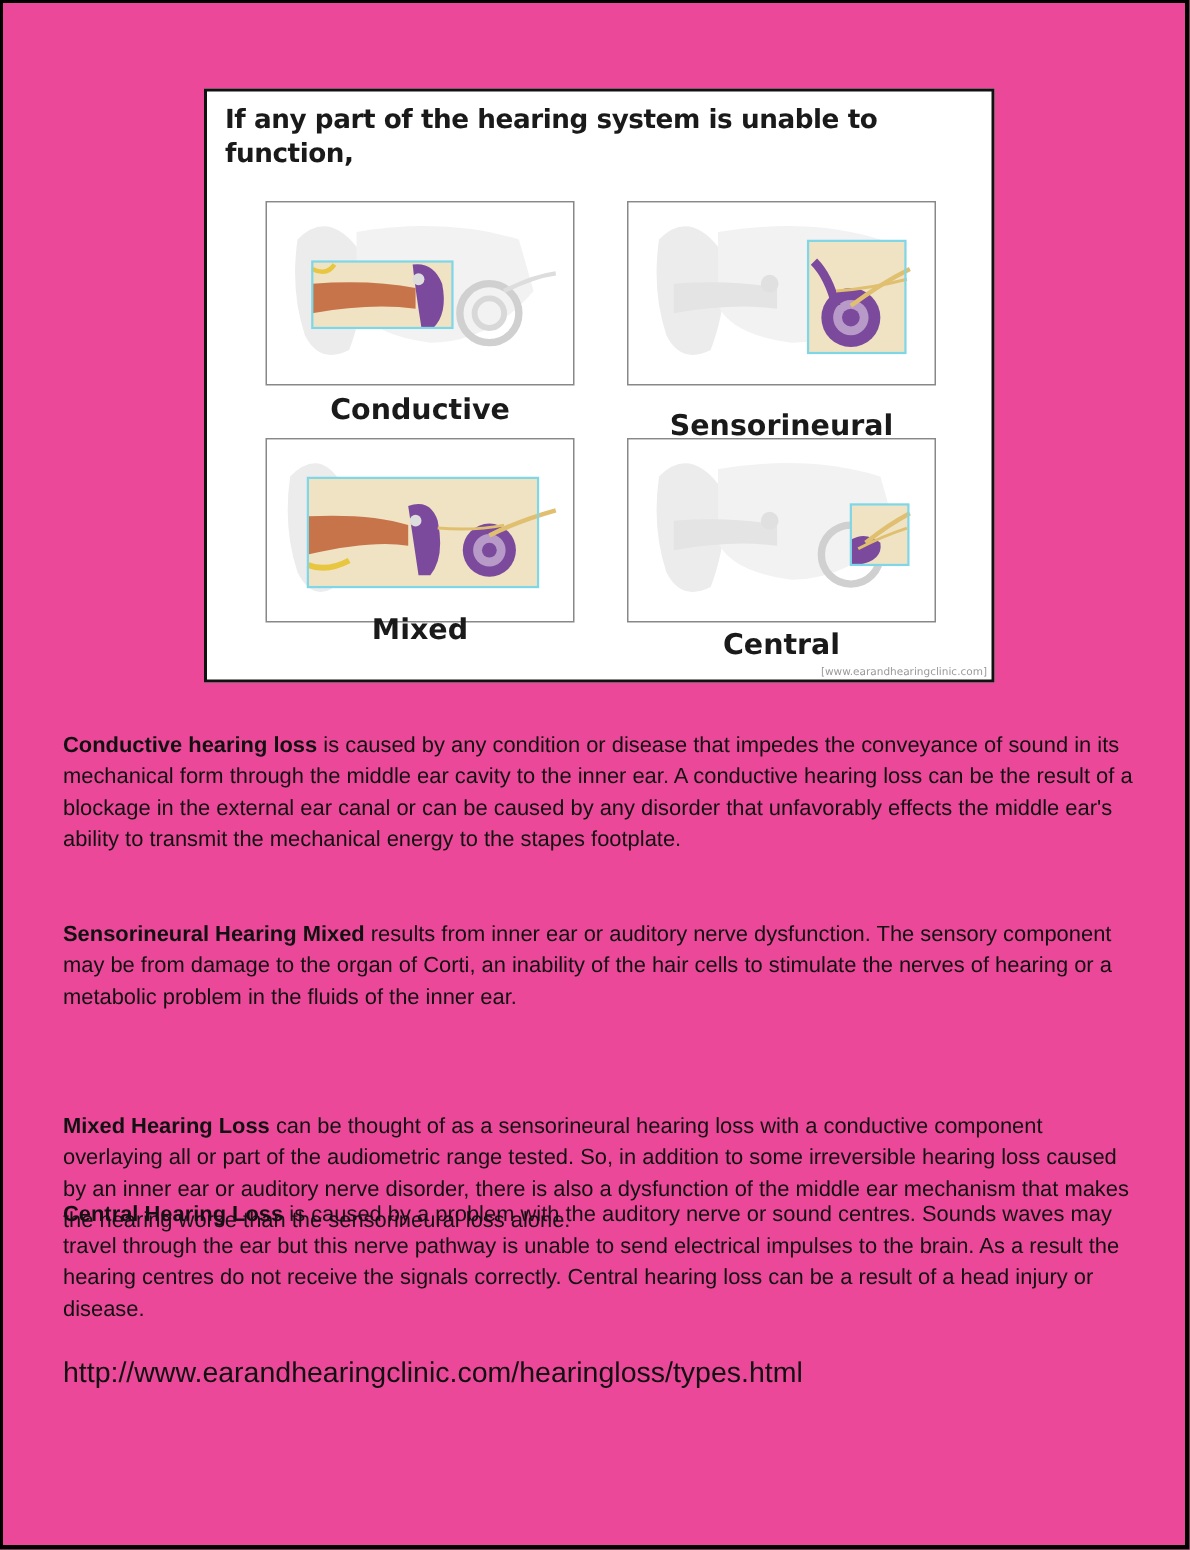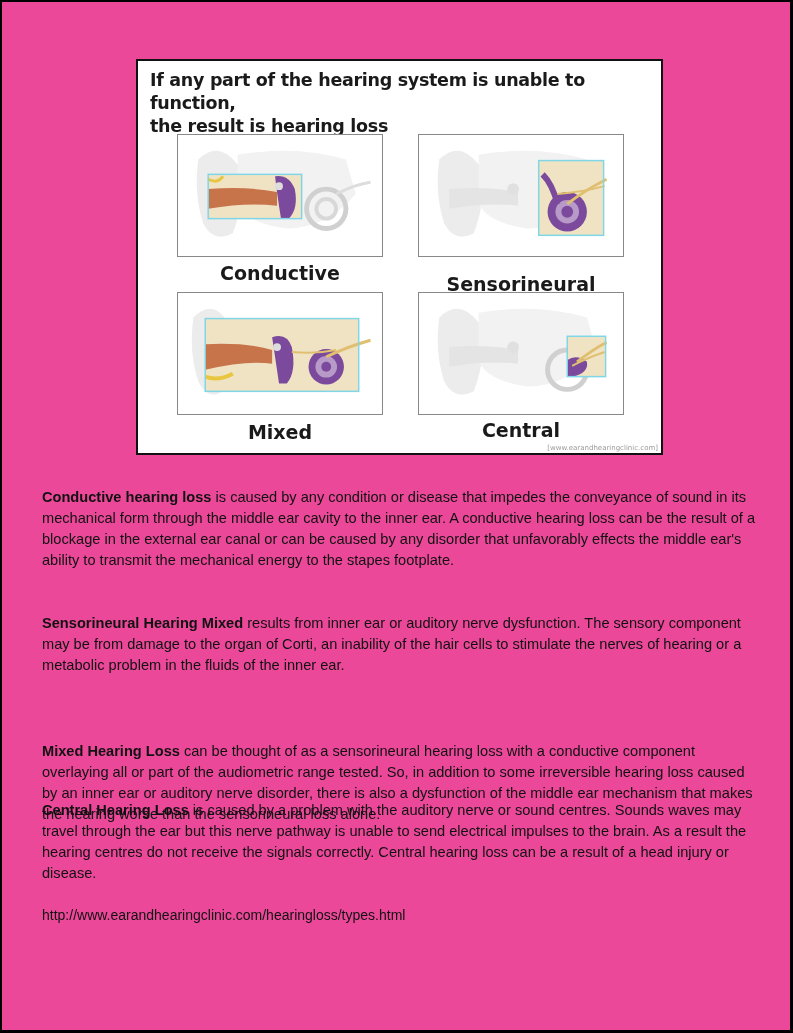--- a/index.html
+++ b/index.html
@@ -43,32 +43,31 @@
   }
   .ear-svg { position: absolute; left: 0; top: 0; width: 100%; height: 100%; }
   .text-block {
     position: absolute; left: 40px; width: 720px;
     font-family: "Liberation Sans", sans-serif;
     font-size: 14.6px; line-height: 21px; color: #111;
   }
   .text-block b { font-weight: bold; text-align: right; }
   .url-line {
     position: absolute; left: 40px; top: 903px;
-    font-size: 14px; line-height: 21px; color: #111;
+    font-size: 19px; line-height: 21px; color: #111;
   }
 </style>
 </head>
 <body>
 
 <div class="page">
 
   <div class="figure">
     <div class="fig-title">
       <div>If any part of the hearing system is unable to function,</div>
-      <div>the result is hearing loss</div>
     </div>
 
     <div class="panel" style="left:39px;top:73px;width:206px;height:123px;">
       <svg class="ear-svg" viewBox="0 0 206 123">
         <rect width="206" height="123" fill="#fff"></rect>
         <path d="M20 25 Q40 5 60 30 Q70 60 55 100 Q35 110 25 90 Q15 60 20 25Z" fill="#ececec"></path>
         <path d="M60 20 Q120 10 170 25 L180 60 Q150 95 110 95 Q70 90 60 70Z" fill="#f2f2f2"></path>
         <circle cx="150" cy="75" r="20" fill="none" stroke="#d0d0d0" stroke-width="5"></circle>
         <circle cx="150" cy="75" r="10" fill="none" stroke="#d8d8d8" stroke-width="4"></circle>
         <path d="M160 60 Q180 50 195 48" stroke="#ddd" stroke-width="3" fill="none"></path>
@@ -111,21 +110,21 @@
         <path d="M95 45 Q110 40 115 55 Q120 80 110 92 L102 92 Q98 65 95 45Z" fill="#7b4a9c"></path>
         <circle cx="100" cy="55" r="4" fill="#ddd"></circle>
         <circle cx="150" cy="75" r="18" fill="#7b4a9c"></circle>
         <circle cx="150" cy="75" r="11" fill="#b89ac8"></circle>
         <circle cx="150" cy="75" r="5" fill="#7b4a9c"></circle>
         <path d="M150 65 Q170 55 195 48" stroke="#e0c070" stroke-width="3" fill="none"></path>
         <path d="M115 60 Q140 62 160 58" stroke="#e0c070" stroke-width="2" fill="none"></path>
         <rect x="27" y="26" width="156" height="74" fill="none" stroke="#7fd6e6" stroke-width="1.5"></rect>
       </svg>
     </div>
-    <div class="panel-caption" style="left:39px;top:360px;">Mixed</div>
+    <div class="panel-caption" style="left:39px;top:348px;">Mixed</div>
 
     <div class="panel" style="left:280px;top:231px;width:206px;height:123px;">
       <svg class="ear-svg" viewBox="0 0 206 123">
         <rect width="206" height="123" fill="#fff"></rect>
         <path d="M20 25 Q40 5 60 30 Q70 60 55 100 Q35 110 25 90 Q15 60 20 25Z" fill="#ececec"></path>
         <path d="M60 20 Q120 10 170 25 L180 60 Q150 95 110 95 Q70 90 60 70Z" fill="#f2f2f2"></path>
         <path d="M30 55 Q70 52 100 58 L100 72 Q70 68 30 75Z" fill="#e4e4e4"></path>
         <circle cx="95" cy="55" r="6" fill="#e0e0e0"></circle>
         <circle cx="150" cy="78" r="20" fill="none" stroke="#d0d0d0" stroke-width="5"></circle>
         <rect x="150" y="44" width="39" height="41" fill="#efe3c4"></rect>

